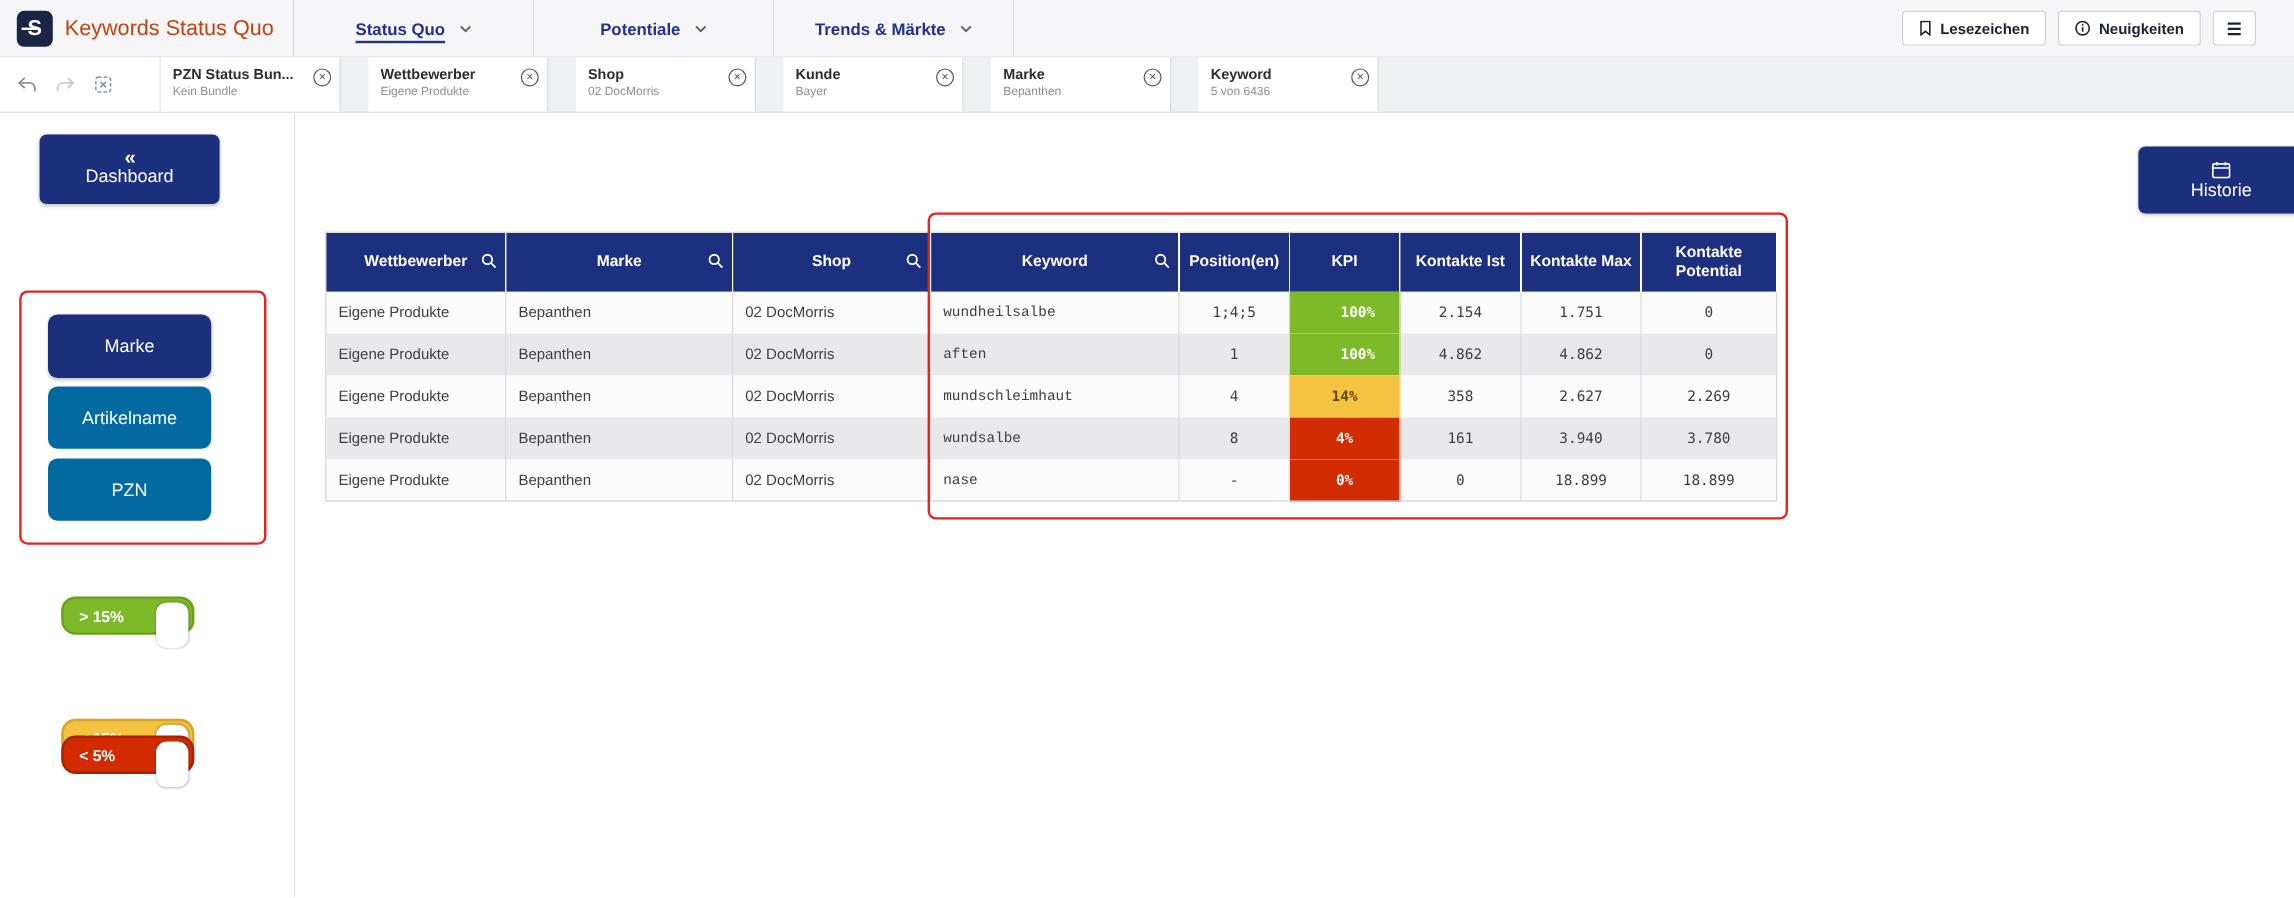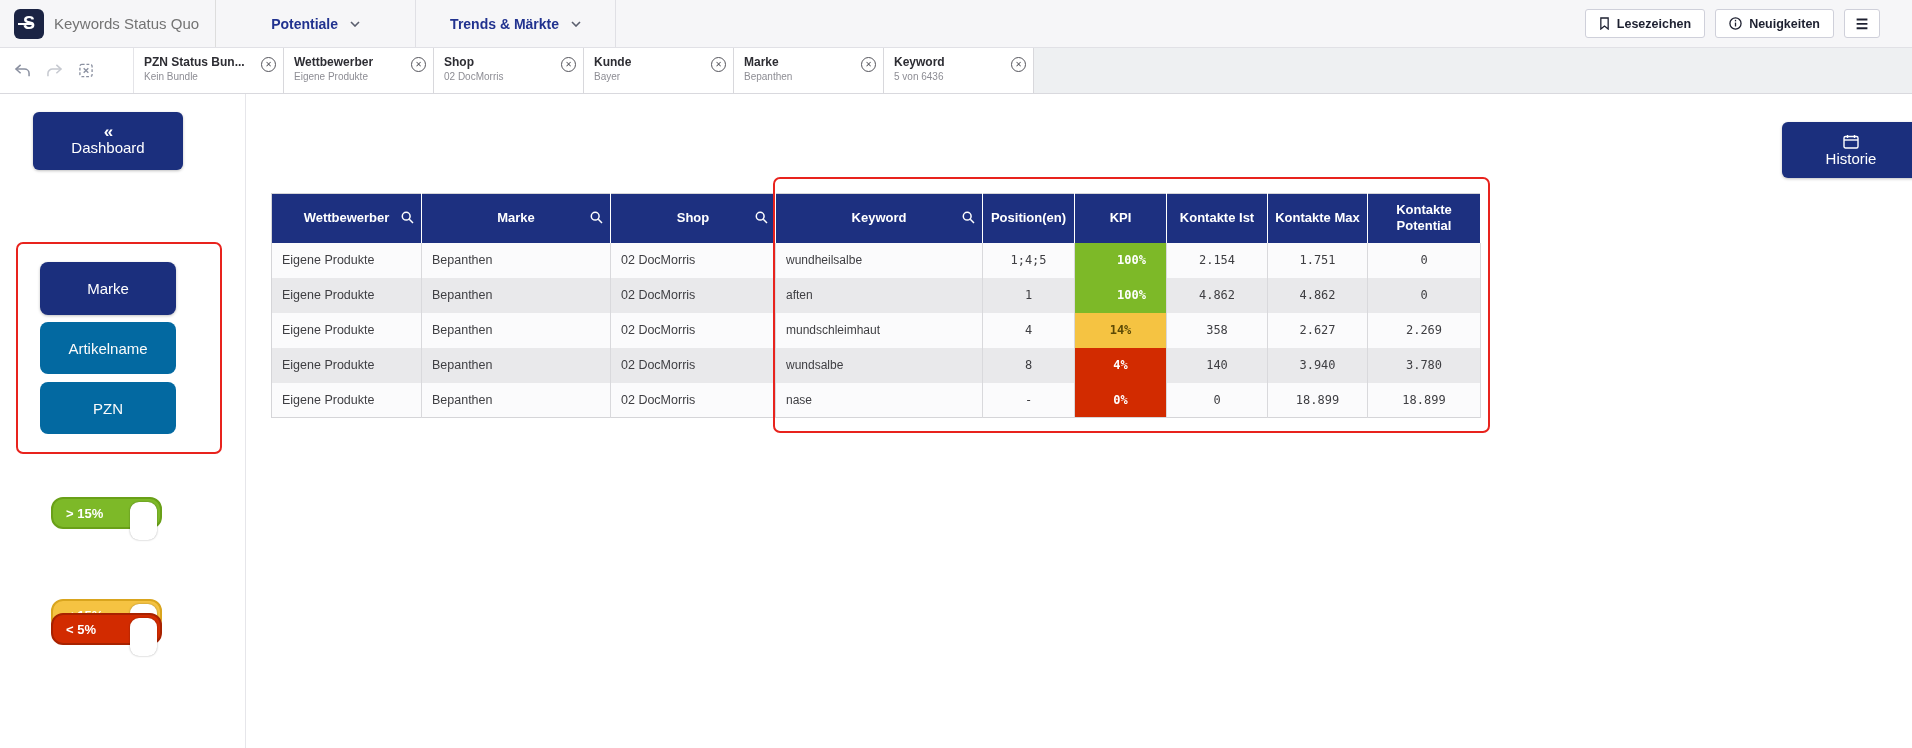--- a/index.html
+++ b/index.html
@@ -5,38 +5,38 @@
   * { margin:0; padding:0; box-sizing:border-box; }
   body { font-family:"Liberation Sans", sans-serif; background:#fff; }
   .page { position:relative; width:1912px; height:748px; background:#fff; overflow:hidden; }
 
   
   .topbar { display:flex; align-items:center; height:48px; background:#f6f6f8; border-bottom:1px solid #e1e1e6; }
   .brand { display:flex; align-items:center; gap:10px; padding:0 16px 0 14px; height:100%; }
   .logo { position:relative; width:30px; height:30px; background:#1b2444; border-radius:6px; color:#fff;
           display:flex; align-items:center; justify-content:center; font-weight:700; font-size:18px; cursor:pointer; }
   .logo .logo-bar { position:absolute; left:4px; top:14px; width:14px; height:2px; background:#fff; }
-  .app-title { font-size:15px; color:#737373; }
+  .app-title { font-size:18px; color:#c2410c; }
   .vdiv { width:1px; height:100%; background:#ddd; }
   .topnav { display:flex; height:100%; }
   .nav-item { width:200px; display:flex; align-items:center; justify-content:center; gap:12px;
               border-right:1px solid #e0e0e5; color:#21328f; font-weight:700; font-size:14px; cursor:pointer; }
   .nav-item.active .nav-label { text-decoration:underline; text-decoration-thickness:2px; text-underline-offset:5px; }
   .nav-item svg { color:#5a5e6e; }
   .topbar-actions { margin-left:auto; display:flex; align-items:center; gap:10px; padding-right:32px; }
   .tb-btn { display:flex; align-items:center; gap:7px; background:#fff; border:1px solid #cfd0da; border-radius:3px;
             height:29px; padding:0 13px; font-size:12.5px; font-weight:600; color:#1d2030; cursor:pointer;
             font-family:"Liberation Sans", sans-serif; }
   .tb-btn.icon-only { width:36px; justify-content:center; font-size:14px; padding:0; }
 
   
   .selectionbar { display:flex; height:46px; background:#eef0f2; border-bottom:1px solid #d9d9de; }
   .sel-tools { width:134px; background:#fff; display:flex; align-items:center; gap:15px; padding-left:14px; border-right:1px solid #e4e4e8; }
   .sel-icon { display:flex; cursor:pointer; }
-  .chips { display:flex; }
+  .chips { display:flex;gap:23px; }
   .chip { width:150px; background:#fff; border-right:1px solid #d8d8dc; position:relative; padding:7px 26px 0 10px; cursor:pointer; }
   .chip-title { font-size:12px; font-weight:700; color:#2d2d33; white-space:nowrap; overflow:hidden; text-overflow:ellipsis; }
   .chip-sub { font-size:10px; color:#8d8d94; margin-top:2px; white-space:nowrap; overflow:hidden; text-overflow:ellipsis; }
   .chip-close { position:absolute; right:7px; top:9px; width:15px; height:15px; border:1.4px solid #55555c; border-radius:50%;
                 color:#55555c; font-size:8px; line-height:1; display:flex; align-items:center; justify-content:center; cursor:pointer; }
 
   
   .main { position:relative; height:654px; background:#fff; }
   .sidebar-divider { position:absolute; left:245px; top:0; width:1px; height:100%; background:#e6e6ea; }
 
@@ -69,21 +69,21 @@
   
   .kw-table { position:absolute; left:271px; top:99px; border-collapse:collapse; table-layout:fixed; width:1209px;
               border:1px solid #d5d5d8; }
   .kw-table th { background:#1d3080; color:#fff; font-size:13px; font-weight:700; height:49px; text-align:center;
                  position:relative; border-right:1px solid rgba(255,255,255,.28); padding:0 6px; line-height:1.25; cursor:pointer; }
   .kw-table td { height:35px; font-size:12.5px; color:#3e3e42; border-right:1px solid #d9d9dc; padding:0 10px; }
   .kw-table tbody tr:nth-child(odd)  { background:#fbfbfc; }
   .kw-table tbody tr:nth-child(even) { background:#e9e9eb; }
   .search-icon { position:absolute; right:7px; top:17px; color:#fff; display:flex; }
   td.mono { font-family:"DejaVu Sans Mono", monospace; font-size:12px; text-align:center; }
-  td.kw   { font-family:Liberation Sans, sans-serif; font-size:12px; text-align:left; }
+  td.kw   { font-family:Liberation Mono, monospace; font-size:12px; text-align:left; }
   td.kpi  { font-family:"DejaVu Sans Mono", monospace; font-size:12px; font-weight:700; text-align:center; }
   td.kpi-green  { background:#7db928; color:#fff;padding-left:32px; }
   td.kpi-yellow { background:#f5c342; color:#5c4a05; }
   td.kpi-red    { background:#d22b00; color:#fff; }
 </style>
 </head>
 <body>
 
 <div class="page">
 
@@ -91,20 +91,26 @@
     <div class="brand">
       <div class="logo">
         <span>S</span>
         <i class="logo-bar"></i>
       </div>
       <div class="app-title">Keywords Status Quo</div>
     </div>
     <div class="vdiv"></div>
 
     <nav class="topnav">
+      <div class="nav-item active">
+        <span class="nav-label">Status Quo</span>
+        <svg width="10" height="6" viewBox="0 0 10 6">
+            <path d="M1 1l4 4 4-4" fill="none" stroke="currentColor" stroke-width="1.6"></path>
+          </svg>
+      </div>
       <div class="nav-item">
         <span class="nav-label">Potentiale</span>
         <svg width="10" height="6" viewBox="0 0 10 6">
             <path d="M1 1l4 4 4-4" fill="none" stroke="currentColor" stroke-width="1.6"></path>
           </svg>
       </div>
       <div class="nav-item">
         <span class="nav-label">Trends &amp; Märkte</span>
         <svg width="10" height="6" viewBox="0 0 10 6">
             <path d="M1 1l4 4 4-4" fill="none" stroke="currentColor" stroke-width="1.6"></path>
@@ -320,21 +326,21 @@
           <td class="mono">2.627</td>
           <td class="mono">2.269</td>
         </tr>
         <tr>
           <td>Eigene Produkte</td>
           <td>Bepanthen</td>
           <td>02 DocMorris</td>
           <td class="kw">wundsalbe</td>
           <td class="mono">8</td>
           <td class="kpi kpi-red">4%</td>
-          <td class="mono">140</td>
+          <td class="mono">161</td>
           <td class="mono">3.940</td>
           <td class="mono">3.780</td>
         </tr>
         <tr>
           <td>Eigene Produkte</td>
           <td>Bepanthen</td>
           <td>02 DocMorris</td>
           <td class="kw">nase</td>
           <td class="mono">-</td>
           <td class="kpi kpi-red">0%</td>

